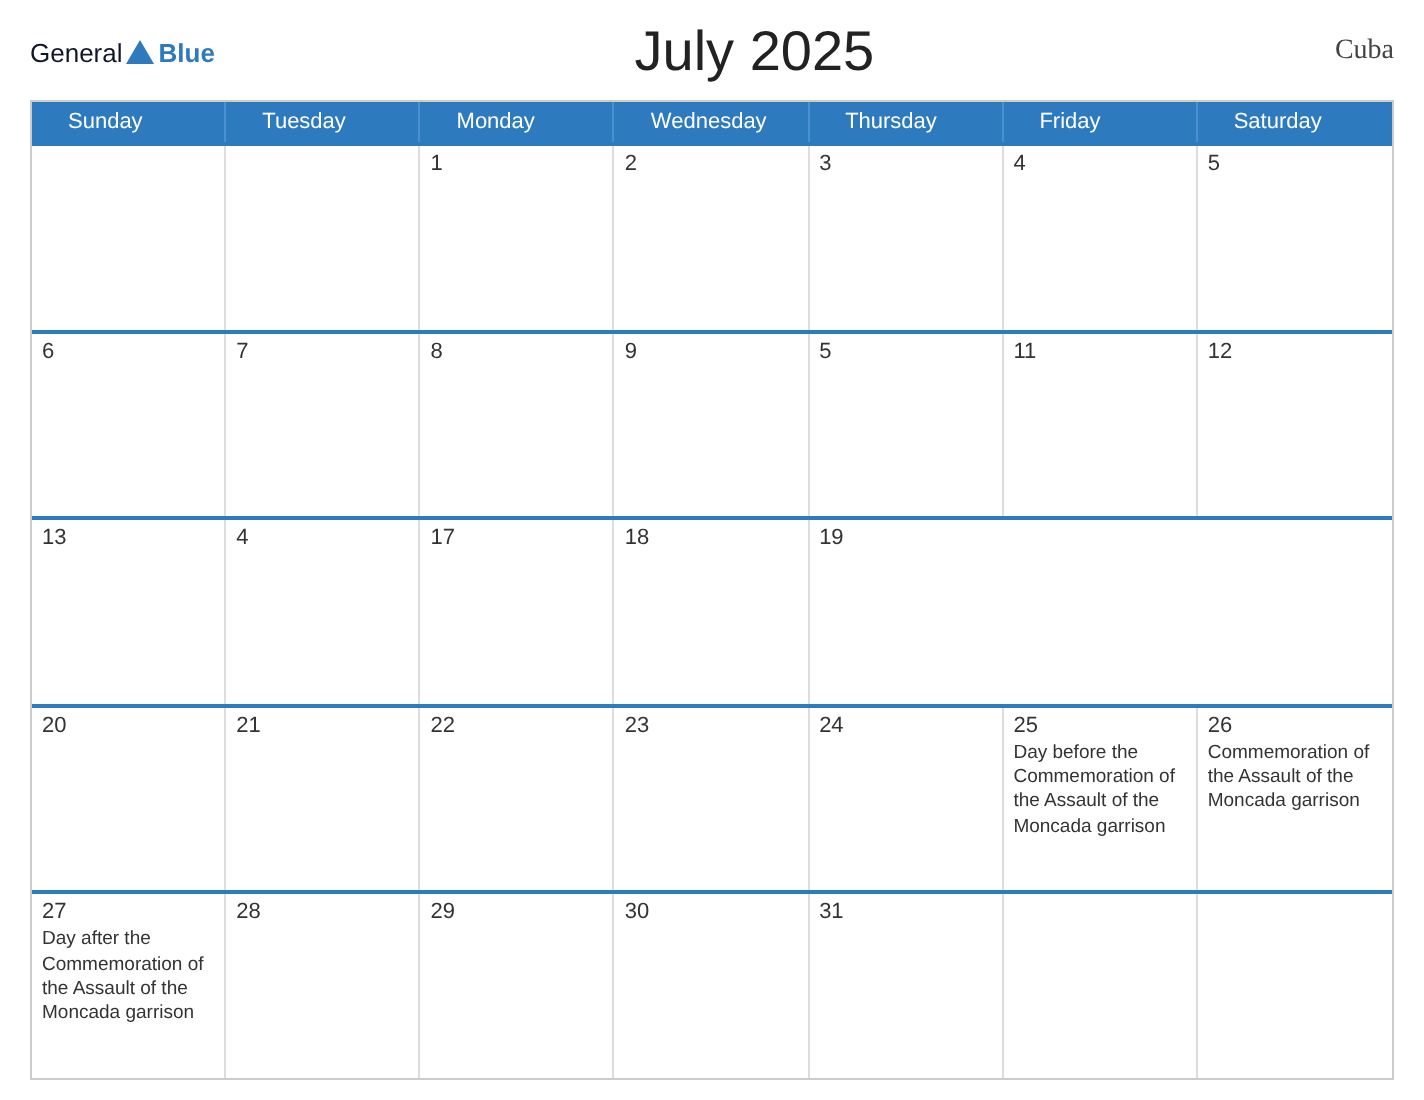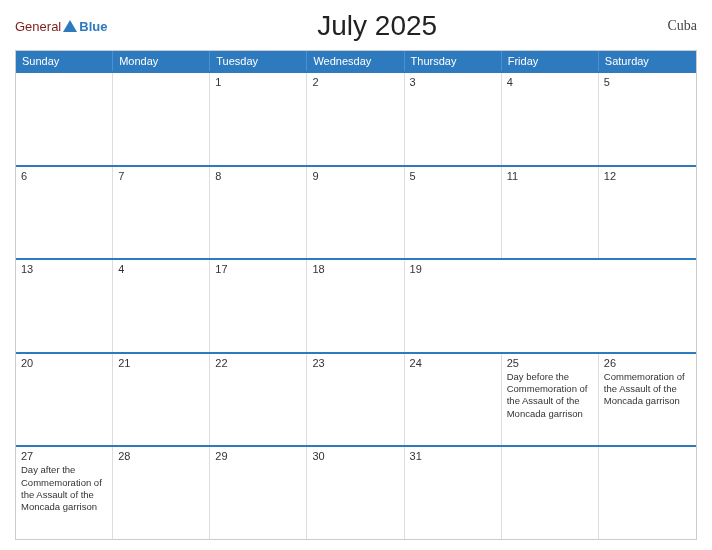--- a/index.html
+++ b/index.html
@@ -22,21 +22,21 @@
       align-items: center;
       justify-content: space-between;
       margin-bottom: 8px;
     }
     .logo {
       display: flex;
       align-items: center;
       font-size: 13px;
     }
     .logo-general {
-      color: #7f1d1d;
+      color: #0f172a;
       font-size: 13px;
       font-weight: normal;
     }
     .logo-blue {
       color: #2e7abf;
       font-size: 13px;
       font-weight: bold;
     }
     .logo-triangle {
       width: 0;
@@ -67,21 +67,21 @@
       border: 1px solid #ccc;
     }
     .cal-header-row {
       display: grid;
       grid-template-columns: repeat(7, 1fr);
       background: #2e7abf;
     }
     .cal-header-cell {
       color: #fff;
       font-size: 11px;
-      padding: 4px 6px;
+      padding: 4px 18px;
       text-align: left;
       font-weight: normal;
       border-right: 1px solid #4a90d0;
     }
     .cal-header-cell:last-child {
       border-right: none;
     }
     .cal-body {
       flex: 1;
       display: flex;
@@ -131,22 +131,22 @@
       <div class="logo-triangle"></div>
       <span class="logo-blue">Blue</span>
     </div>
     <div class="title">July 2025</div>
     <div class="country">Cuba</div>
   </div>
 
   <div class="calendar">
     <div class="cal-header-row">
     <div class="cal-header-cell">Sunday</div>
+        <div class="cal-header-cell">Tuesday</div>
         <div class="cal-header-cell">Monday</div>
-        <div class="cal-header-cell">Tuesday</div>
         <div class="cal-header-cell">Wednesday</div>
         <div class="cal-header-cell">Thursday</div>
         <div class="cal-header-cell">Friday</div>
         <div class="cal-header-cell">Saturday</div>
       </div>
     <div class="cal-body">
     <div class="cal-week">
           <div class="cal-cell empty"></div>
           <div class="cal-cell empty"></div>
           <div class="cal-cell">

